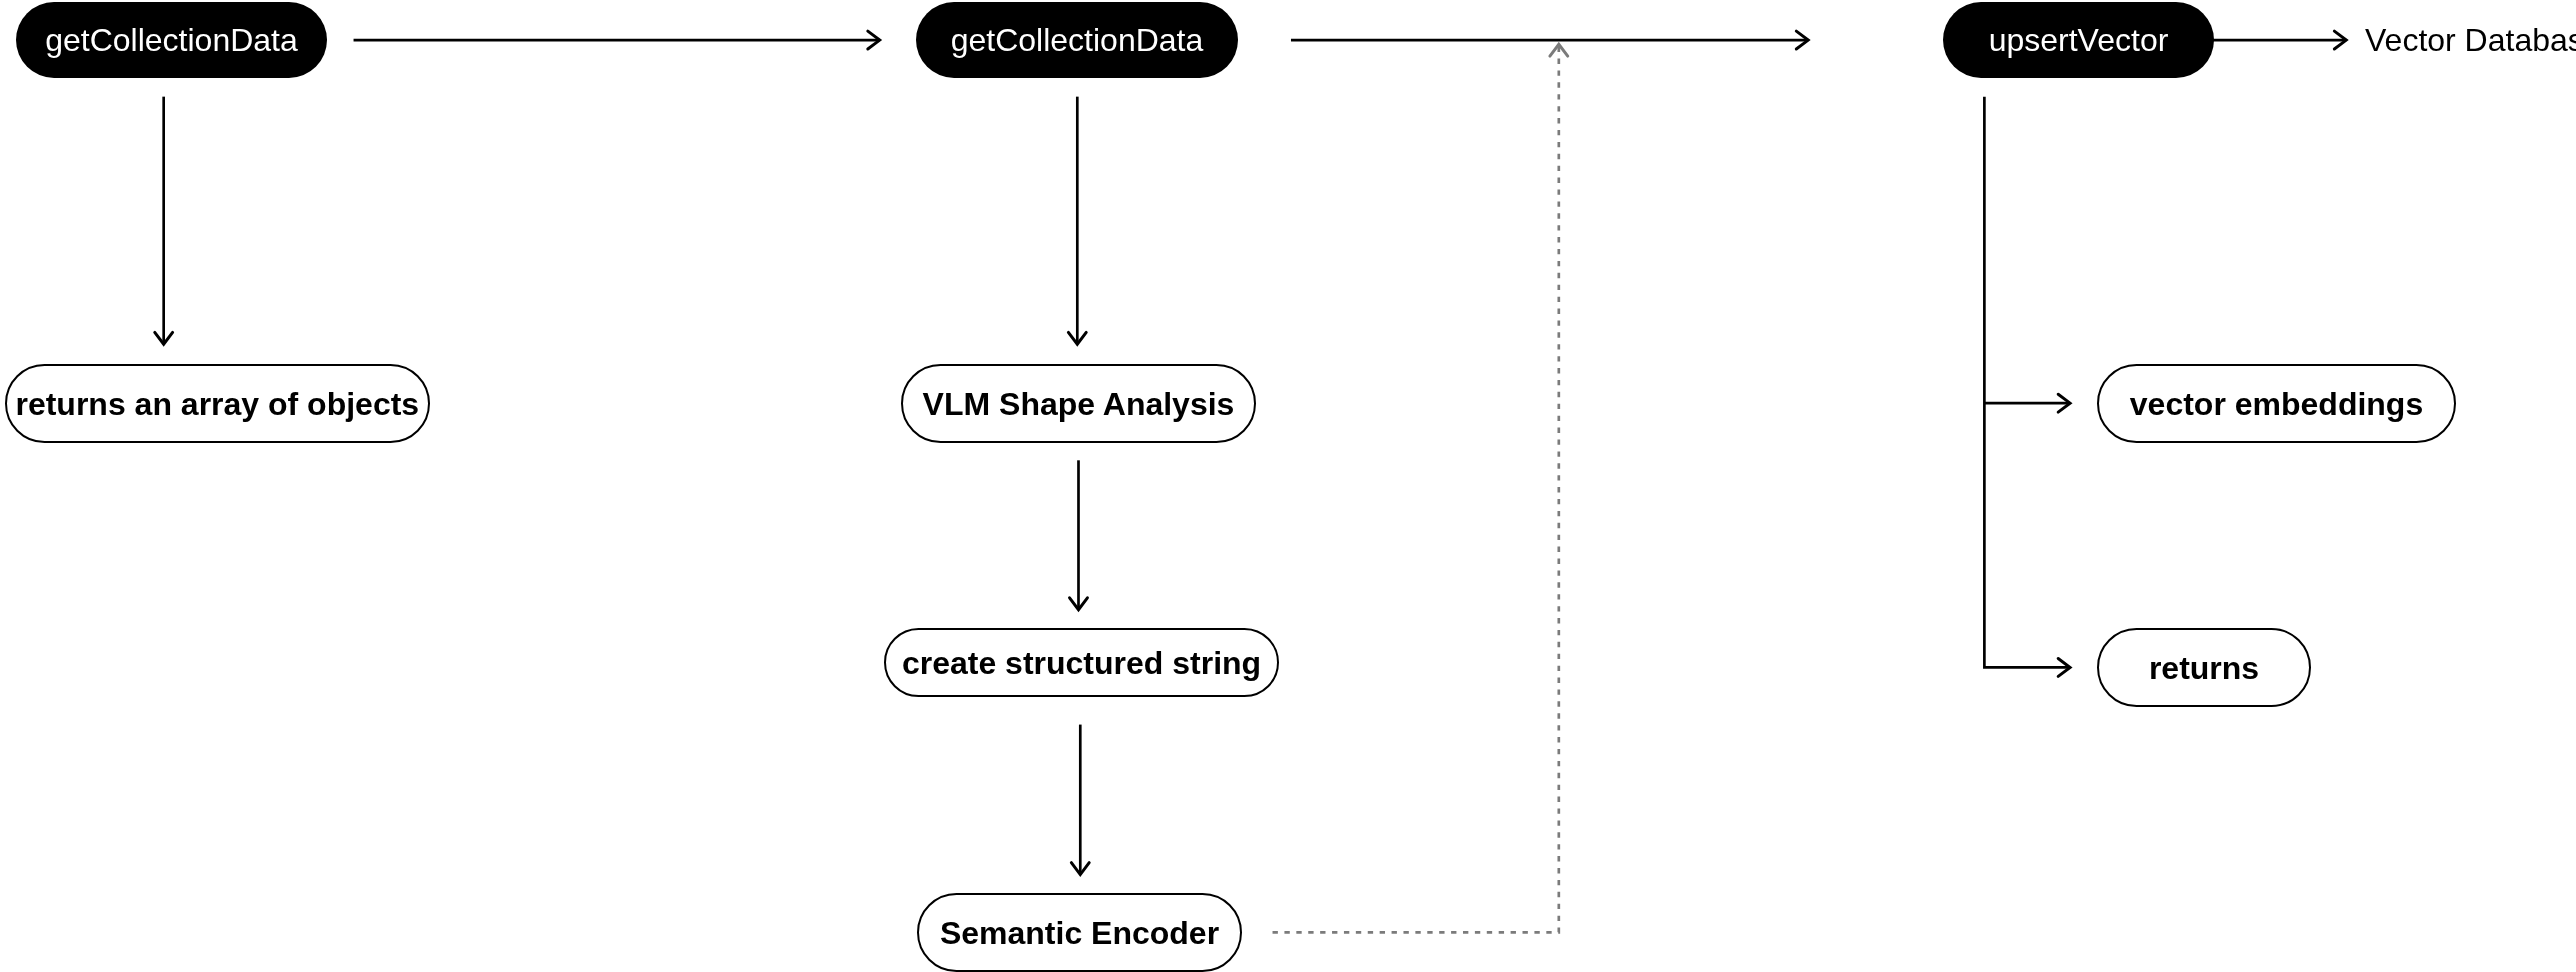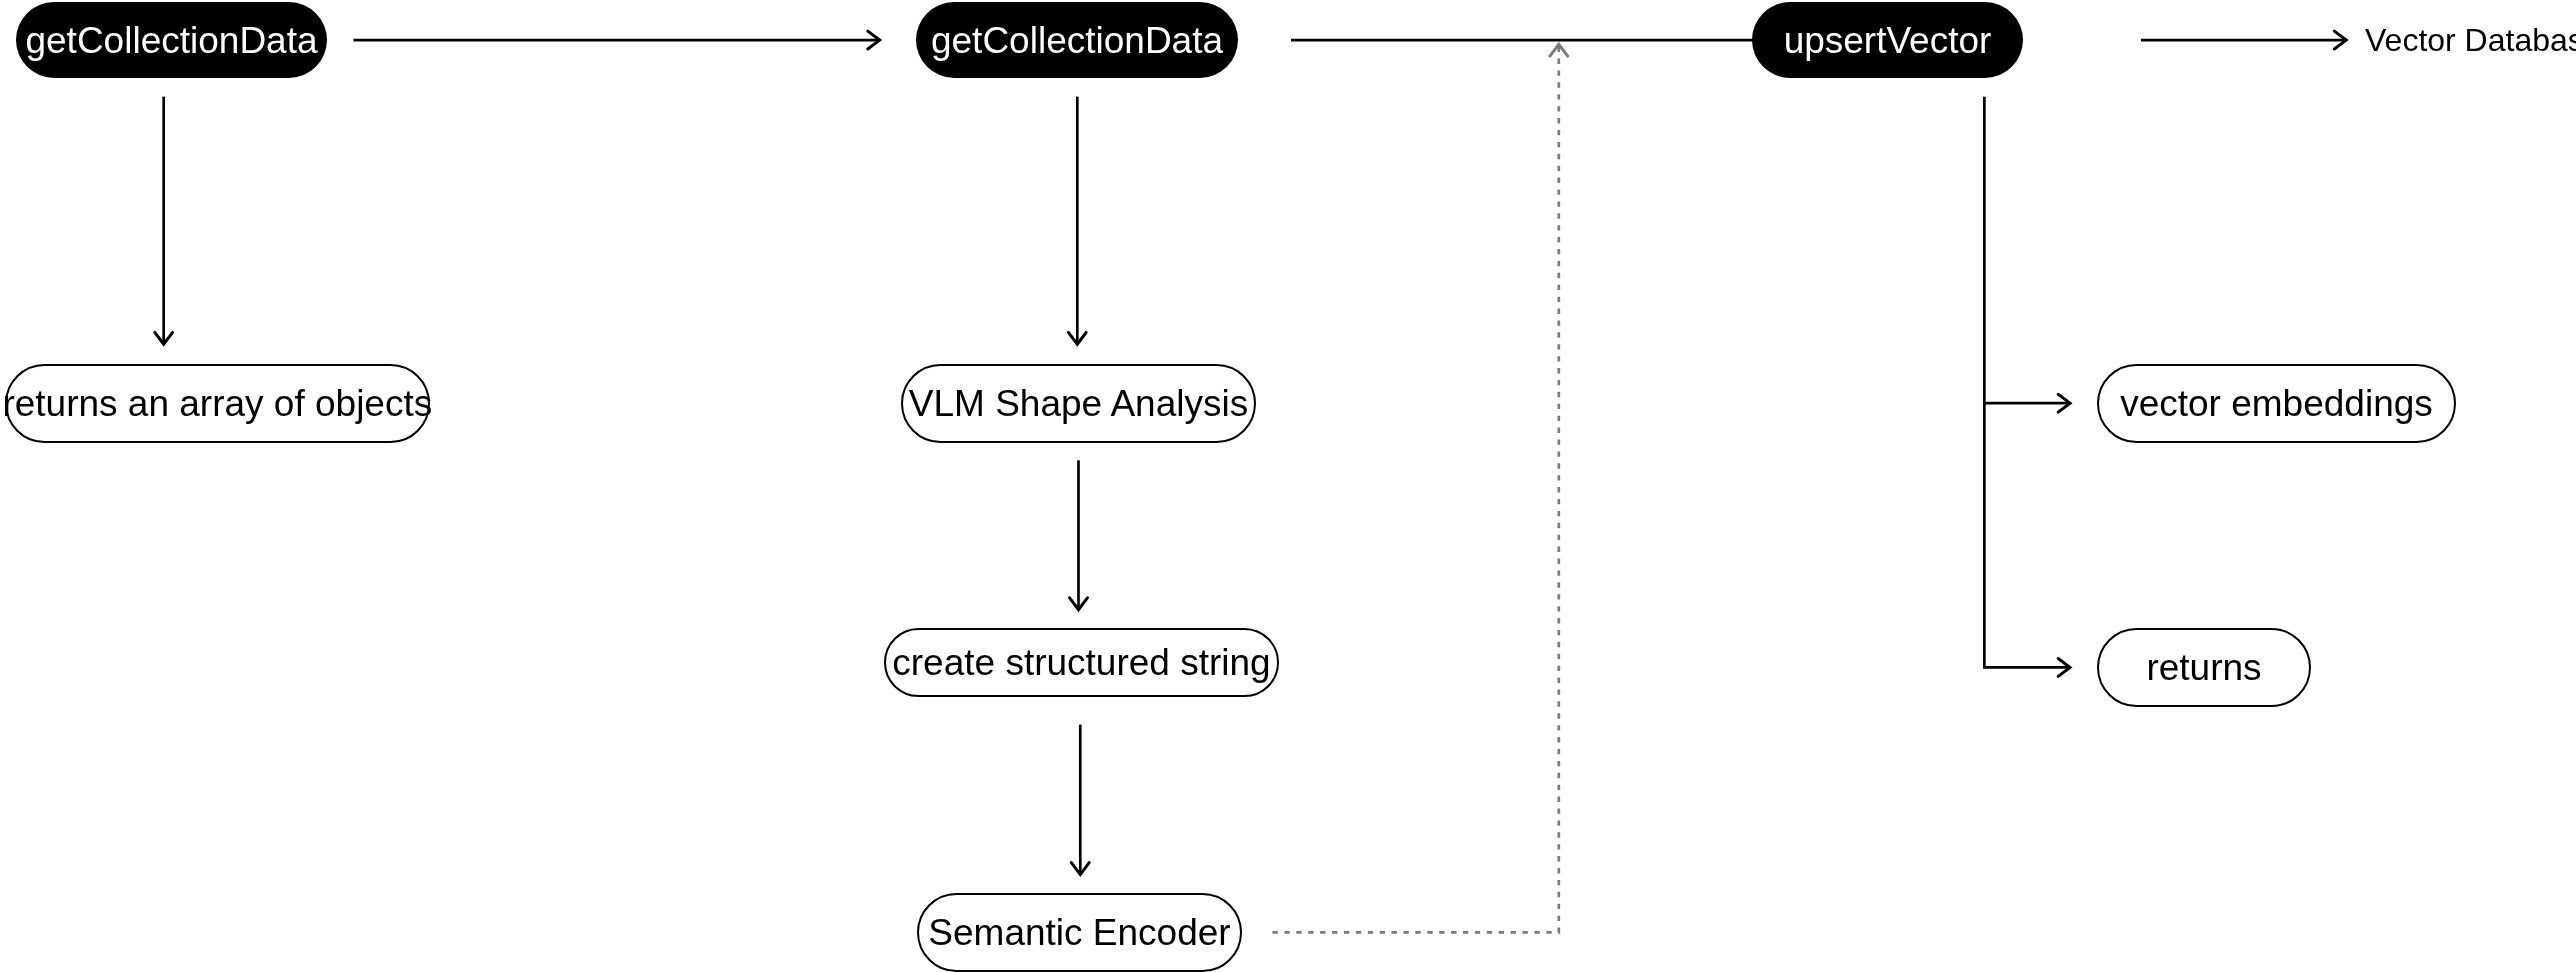--- a/index.html
+++ b/index.html
@@ -26,36 +26,37 @@
     stroke: #7b7b7b;
     stroke-width: 4.5px;
     stroke-dasharray: 9 11;
   }
   .node {
     position: absolute;
     display: flex;
     align-items: center;
     justify-content: center;
     box-sizing: border-box;
-    font-size: 37px;
+    font-size: 32px;
     line-height: 1;
     white-space: nowrap;
     letter-spacing: 0px;
     text-align: right;
   }
   .fn-pill {
     background: #000000;
     color: #ffffff;
     border-radius: 39px;
   }
   .box-pill {
     background: #ffffff;
     color: #000000;
     border: 2.7px solid #000000;
     border-radius: 40px;
+    font-weight: bold;
   }
   .plain-label {
     position: absolute;
     color: #000000;
     font-size: 32px;
     line-height: 38px;
     white-space: nowrap;
   }
 </style>
 </head>
@@ -89,21 +90,21 @@
   </svg>
 
   <div class="node fn-pill" style="left:16px; top:2.4px; width:311px; height:76px;">
     <span>getCollectionData</span>
   </div>
 
   <div class="node fn-pill" style="left:916px; top:2.4px; width:322px; height:76px;">
     <span>getCollectionData</span>
   </div>
 
-  <div class="node fn-pill" style="left:1752px; top:2.4px; width:271px; height:76px;">
+  <div class="node fn-pill" style="left:1943px; top:2.4px; width:271px; height:76px;">
     <span>upsertVector</span>
   </div>
 
   <div class="plain-label" style="left:2365px; top:21px;">Vector Database</div>
 
   <div class="node box-pill" style="left:4.8px; top:364px; width:425px; height:79px;">
     <span>returns an array of objects</span>
   </div>
 
   <div class="node box-pill" style="left:2097px; top:364px; width:359px; height:79px;">

